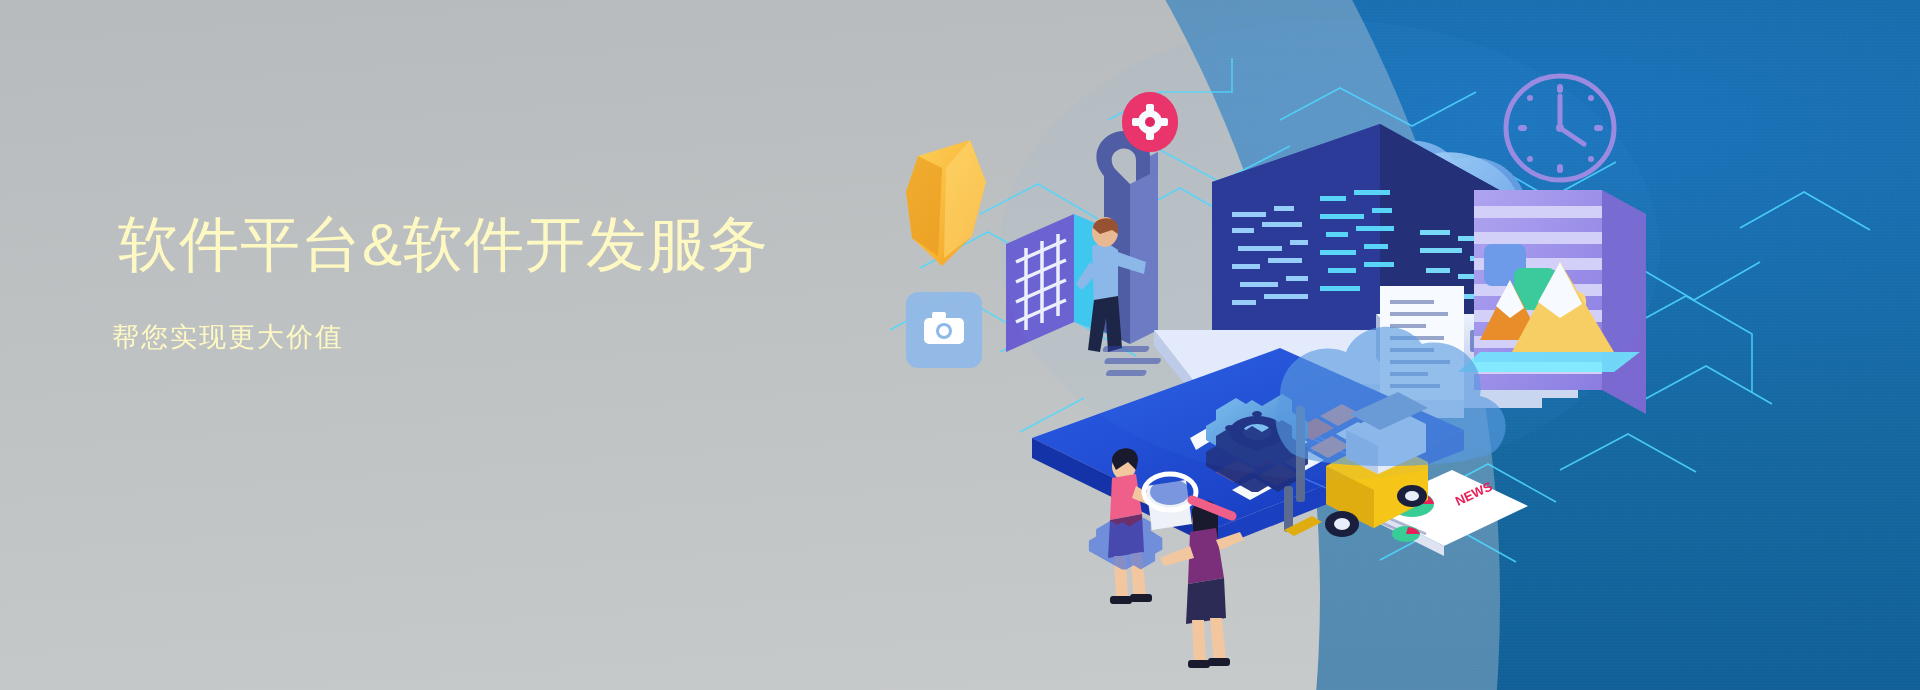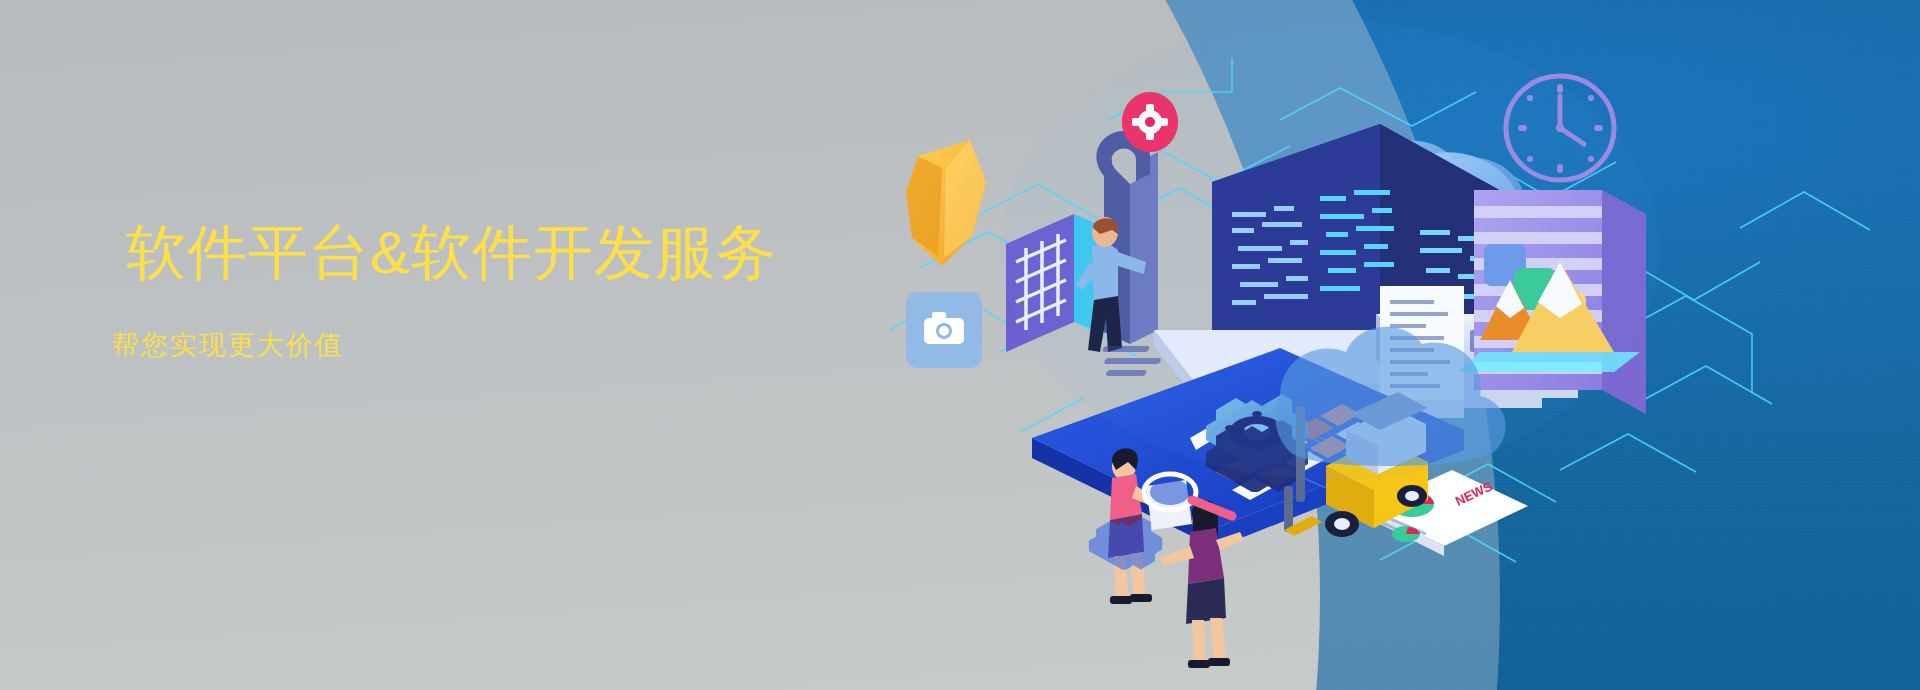--- a/index.html
+++ b/index.html
@@ -24,24 +24,24 @@
   }
   .bg-gray-halo{
     position:absolute;left:-1120px;top:-700px;width:2620px;height:2600px;
     border-radius:50%;
     background:linear-gradient(176deg,rgba(190,200,210,.45),rgba(205,215,224,.30));
   }
   
   .copy{position:absolute;left:110px;top:200px;width:760px;}
   .headline{
     font-size:60px;line-height:1.22;letter-spacing:1px;font-weight:400;
-    color:#fde047;white-space:nowrap;margin:16px;
+    color:#fef9c3;white-space:nowrap;margin:8px;
   }
   .subhead{
-    margin:38px 0 0 2px;font-size:27px;letter-spacing:2px;color:#fde047;font-weight:400;
+    margin:38px 0 0 2px;font-size:27px;letter-spacing:2px;color:#fef9c3;font-weight:400;
   }
   
   .art{position:absolute;left:860px;top:0;width:1060px;height:690px;}
   .art svg{position:absolute;left:0;top:0;width:1060px;height:690px;}
 </style>
 </head>
 <body>
 
 <div class="banner">
 

